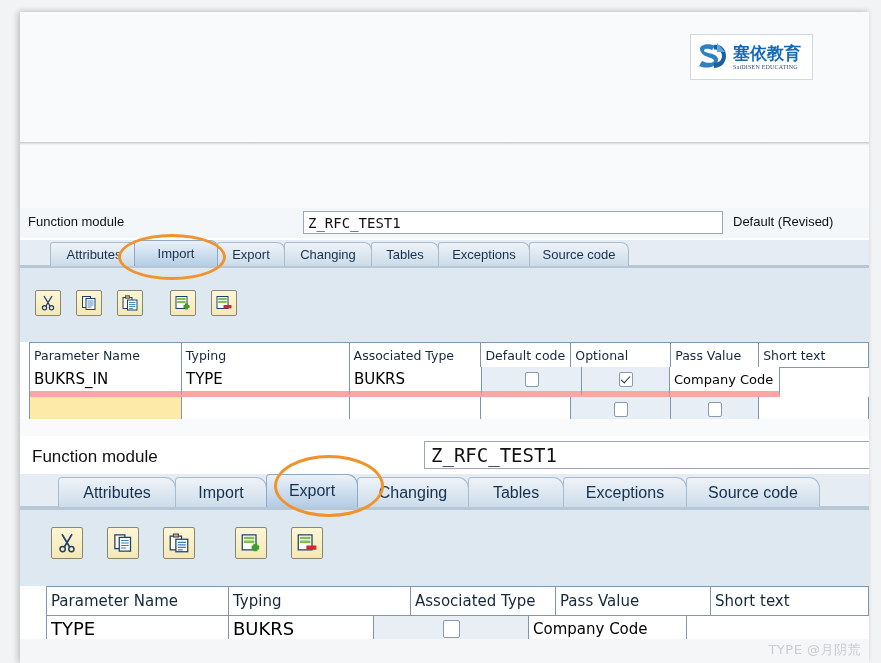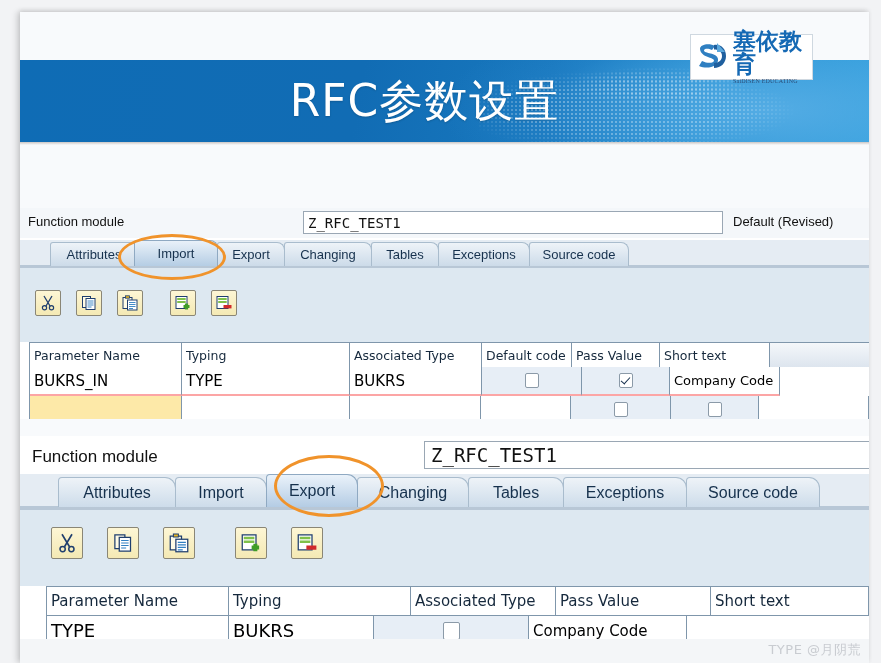--- a/index.html
+++ b/index.html
@@ -82,21 +82,21 @@
     z-index: 5;
   }
   .logo-mark {
     width: 34px; height: 34px;
     position: relative; flex: 0 0 auto;
     margin-right: 4px;
   }
   .logo-mark svg { display:block; }
   .logo-text { display: flex; flex-direction: column; justify-content: center; line-height: 1; }
   .logo-cn {
-    font-size: 23px; font-weight: bold;
+    font-size: 17px; font-weight: bold;
     color: #1569b4;
     font-family: Liberation Sans, sans-serif;
     letter-spacing: 0px;
   }
   .logo-en {
     font-size: 6px; color: #2a4f7a;
     font-family: "Liberation Serif", serif;
     letter-spacing: 0.2px;
     margin-top: 2px;
   }
@@ -209,21 +209,21 @@
     border-right: 1px solid #7f96ab;
     padding: 12px 4px;
     font-size: 15px;
     color: #000;
     display: flex; align-items: center;
     overflow: hidden;
     white-space: nowrap;
     font-family: "DejaVu Sans", "Liberation Sans", sans-serif;
     background: #fff;
   }
-  .g-body .g-cell { height: 29px; border-bottom: 2px solid #fca5a5; }
+  .g-body .g-cell { height: 29px; border-bottom: 6px solid #fca5a5; }
   .g-cell.cb { background: #e7eef6; justify-content: center; }
   .g-cell.yellowsel { background: #fde9a8; }
   .chk {
     width: 14px; height: 15px;
     border: 1px solid #8b9aa8;
     background: #fff;
     border-radius: 2px;
     position: relative;
   }
   .chk.on::after {
@@ -336,25 +336,20 @@
     width: 849px; height: 24px;
     background: #f4f6f8;
   }
 </style>
 </head>
 <body>
 
 <div id="root">
   <div class="slide">
 
-    <div class="banner">
-      <div class="banner-dots"></div>
-      <div class="banner-dots2"></div>
-      <div class="banner-title">RFC参数设置</div>
-    </div>
     <div class="banner-shadow"></div>
 
     <div class="logo-box">
       <div class="logo-mark">
         <svg width="34" height="34" viewBox="0 0 34 34">
           <path d="M5 9 C5 4, 15 3, 20 6 L17 10 C13 8, 9 8.5, 9 10.5 C9 14, 22 12, 23 19 C24 26, 13 30, 4 26 L7 21 C13 24, 19 23, 19 20.5 C19 17, 6 18, 5 9 Z" fill="#2f7fc1"></path>
           <path d="M19 5 C26 4, 31 9, 31 16 C31 23, 26 28, 19 28 L19 23 C24 23, 27 20, 27 16 C27 12, 24 9.5, 19 9.5 Z" fill="#1f5f9e"></path>
           <path d="M22 3 L30 12 L22 12 Z" fill="#5aa8dd"></path>
         </svg>
       </div>
@@ -423,20 +418,21 @@
           </svg>
         </div>
       </div>
 
       <div class="grid1">
         <div class="g-row g-head">
           <div class="g-cell" style="width:152px;">Parameter Name</div>
           <div class="g-cell" style="width:168px;">Typing</div>
           <div class="g-cell" style="width:132px;">Associated Type</div>
           <div class="g-cell" style="width:90px;">Default code</div>
+          <div class="g-cell" style="width:100px;">Optional</div>
           <div class="g-cell" style="width:88px;">Pass Value</div>
           <div class="g-cell" style="width:110px;">Short text</div>
         </div>
 
         <div class="g-row g-body">
           <div class="g-cell" style="width:152px;">BUKRS_IN</div>
           <div class="g-cell" style="width:168px;">TYPE</div>
           <div class="g-cell" style="width:132px;">BUKRS</div>
           <div class="g-cell cb" style="width:100px;">
               <span class="chk"></span>

